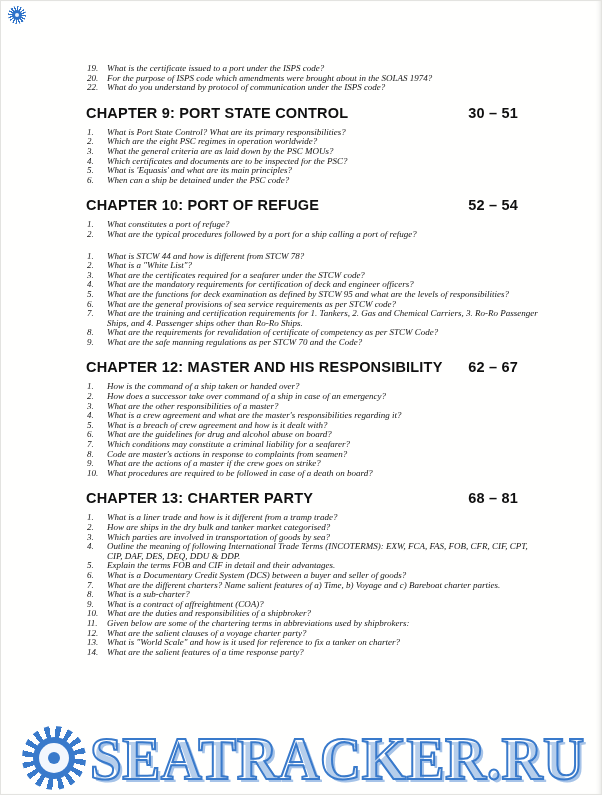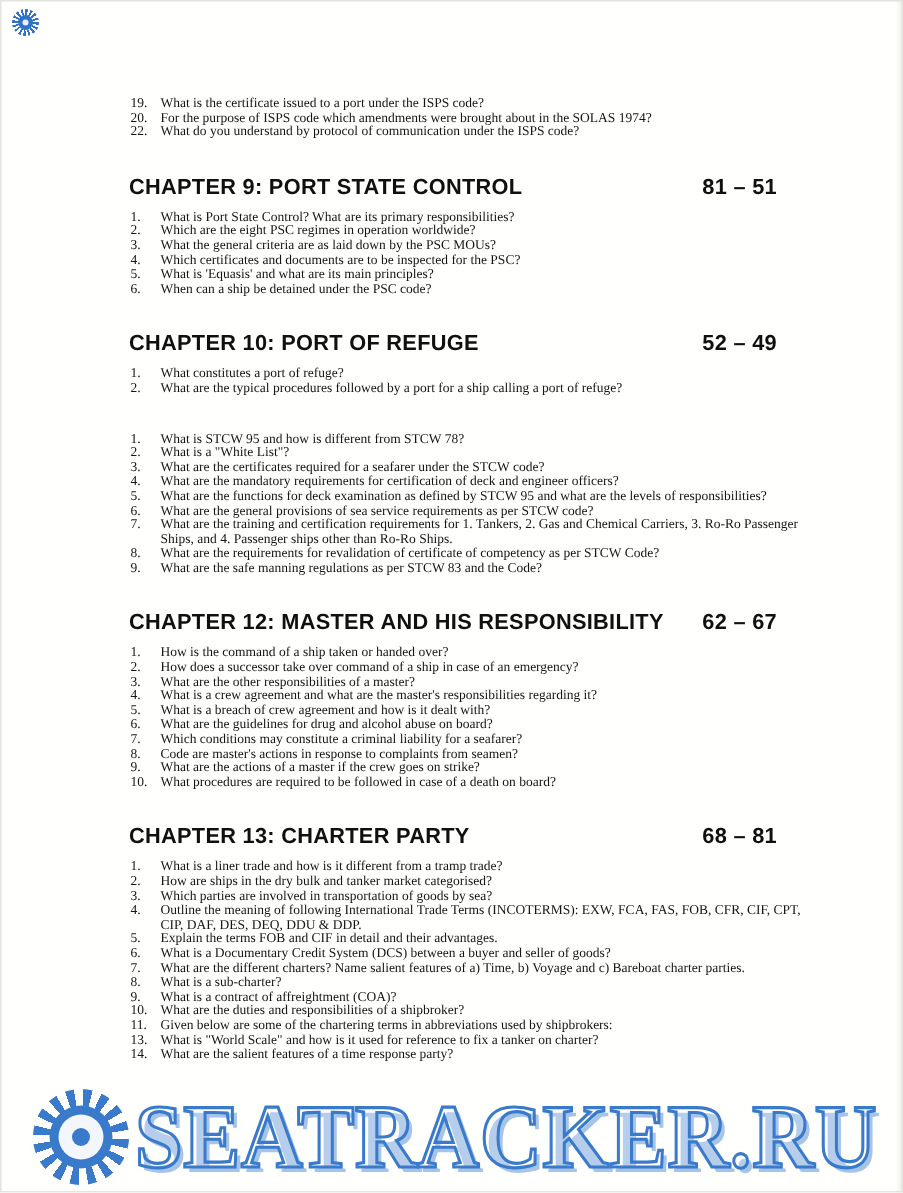--- a/index.html
+++ b/index.html
@@ -19,24 +19,24 @@
   .corner-icon::before{
     content:"";position:absolute;inset:4px;border-radius:50%;background:#2f73c9;
   }
   .corner-icon::after{
     content:"";position:absolute;inset:7px;border-radius:50%;background:#eaf1fb;
   }
   .content{
     position:absolute;top:64px;left:86px;width:458px;
   }
   .qlist{margin:0;padding:0;}
-  .qrow{display:flex;font-size:9px;line-height:9.6px;margin:0;}
+  .qrow{display:flex;font-size:9px;line-height:9.6px;margin:0;font-style:italic;}
   .qnum{flex:0 0 20px;width:20px;padding-left:1px;}
   .qtext{flex:1;}
-  .chapter{margin-top:24px;}
+  .chapter{margin-top:12px;}
   .chap-head{
     display:flex;justify-content:space-between;align-items:baseline;
     width:432px;margin:0 0 6px 0;
     font-family:"Liberation Sans",sans-serif;font-weight:bold;
     font-size:14.5px;line-height:17px;letter-spacing:0.2px;color:#101010;
   }
   .chap-pages{font-family:"Liberation Sans",sans-serif;font-weight:bold;}
   .watermark{
     position:absolute;left:0;bottom:0;width:602px;height:74px;
     display:flex;align-items:center;pointer-events:none;opacity:0.95;
@@ -76,21 +76,21 @@
         </div>
         <div class="qrow">
           <span class="qnum">22.</span>
           <span class="qtext">What do you understand by protocol of communication under the ISPS code?</span>
         </div>
       </div>
     <div id="chapters">
         <section class="chapter">
           <div class="chap-head">
             <span class="chap-title">CHAPTER 9: PORT STATE CONTROL</span>
-            <span class="chap-pages">81 – 51</span>
+            <span class="chap-pages">30 – 51</span>
           </div>
           <div class="qlist">
             <div class="qrow">
               <span class="qnum">1.</span>
               <span class="qtext">What is Port State Control? What are its primary responsibilities?</span>
             </div>
             <div class="qrow">
               <span class="qnum">2.</span>
               <span class="qtext">Which are the eight PSC regimes in operation worldwide?</span>
             </div>
@@ -108,38 +108,38 @@
             </div>
             <div class="qrow">
               <span class="qnum">6.</span>
               <span class="qtext">When can a ship be detained under the PSC code?</span>
             </div>
           </div>
         </section>
         <section class="chapter">
           <div class="chap-head">
             <span class="chap-title">CHAPTER 10: PORT OF REFUGE</span>
-            <span class="chap-pages">52 – 49</span>
+            <span class="chap-pages">52 – 54</span>
           </div>
           <div class="qlist">
             <div class="qrow">
               <span class="qnum">1.</span>
               <span class="qtext">What constitutes a port of refuge?</span>
             </div>
             <div class="qrow">
               <span class="qnum">2.</span>
               <span class="qtext">What are the typical procedures followed by a port for a ship calling a port of refuge?</span>
             </div>
           </div>
         </section>
         <section class="chapter">
           <div class="qlist">
             <div class="qrow">
               <span class="qnum">1.</span>
-              <span class="qtext">What is STCW 95 and how is different from STCW 78?</span>
+              <span class="qtext">What is STCW 44 and how is different from STCW 78?</span>
             </div>
             <div class="qrow">
               <span class="qnum">2.</span>
               <span class="qtext">What is a "White List"?</span>
             </div>
             <div class="qrow">
               <span class="qnum">3.</span>
               <span class="qtext">What are the certificates required for a seafarer under the STCW code?</span>
             </div>
             <div class="qrow">
@@ -157,21 +157,21 @@
             <div class="qrow">
               <span class="qnum">7.</span>
               <span class="qtext">What are the training and certification requirements for 1. Tankers, 2. Gas and Chemical Carriers, 3. Ro-Ro Passenger Ships, and 4. Passenger ships other than Ro-Ro Ships.</span>
             </div>
             <div class="qrow">
               <span class="qnum">8.</span>
               <span class="qtext">What are the requirements for revalidation of certificate of competency as per STCW Code?</span>
             </div>
             <div class="qrow">
               <span class="qnum">9.</span>
-              <span class="qtext">What are the safe manning regulations as per STCW 83 and the Code?</span>
+              <span class="qtext">What are the safe manning regulations as per STCW 70 and the Code?</span>
             </div>
           </div>
         </section>
         <section class="chapter">
           <div class="chap-head">
             <span class="chap-title">CHAPTER 12: MASTER AND HIS RESPONSIBILITY</span>
             <span class="chap-pages">62 – 67</span>
           </div>
           <div class="qlist">
             <div class="qrow">
@@ -258,20 +258,24 @@
               <span class="qnum">9.</span>
               <span class="qtext">What is a contract of affreightment (COA)?</span>
             </div>
             <div class="qrow">
               <span class="qnum">10.</span>
               <span class="qtext">What are the duties and responsibilities of a shipbroker?</span>
             </div>
             <div class="qrow">
               <span class="qnum">11.</span>
               <span class="qtext">Given below are some of the chartering terms in abbreviations used by shipbrokers:</span>
+            </div>
+            <div class="qrow">
+              <span class="qnum">12.</span>
+              <span class="qtext">What are the salient clauses of a voyage charter party?</span>
             </div>
             <div class="qrow">
               <span class="qnum">13.</span>
               <span class="qtext">What is "World Scale" and how is it used for reference to fix a tanker on charter?</span>
             </div>
             <div class="qrow">
               <span class="qnum">14.</span>
               <span class="qtext">What are the salient features of a time response party?</span>
             </div>
           </div>

